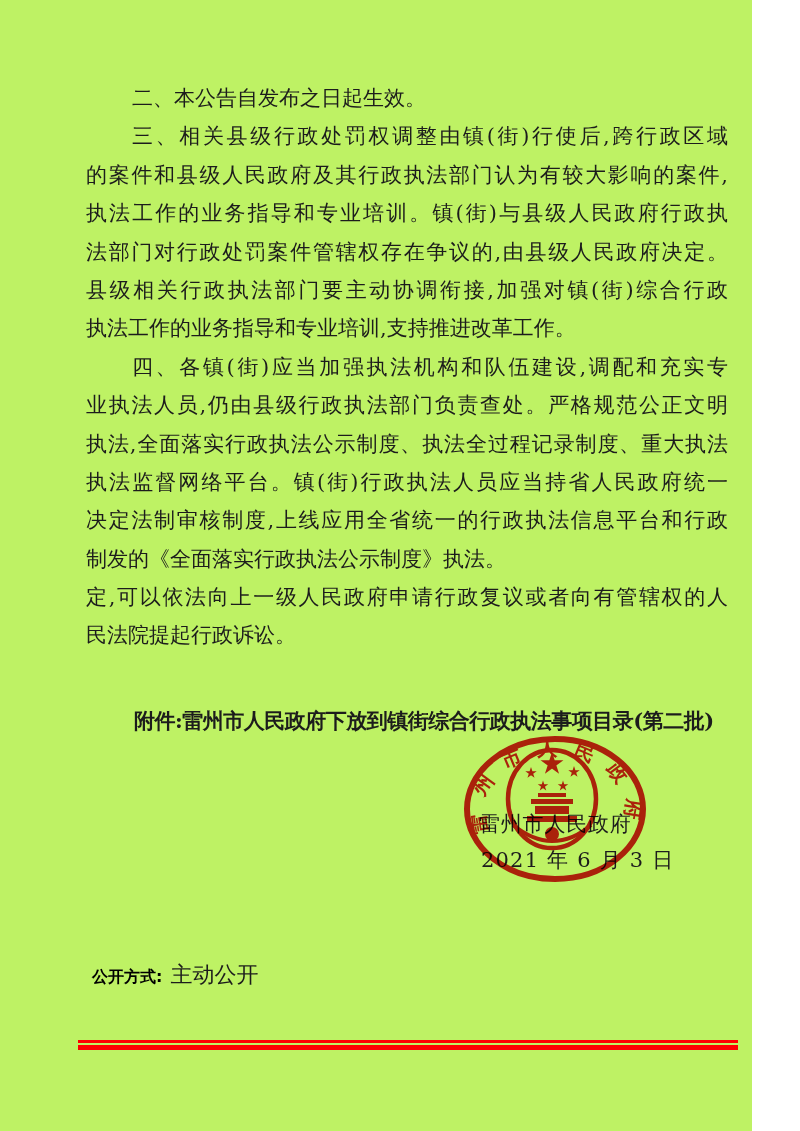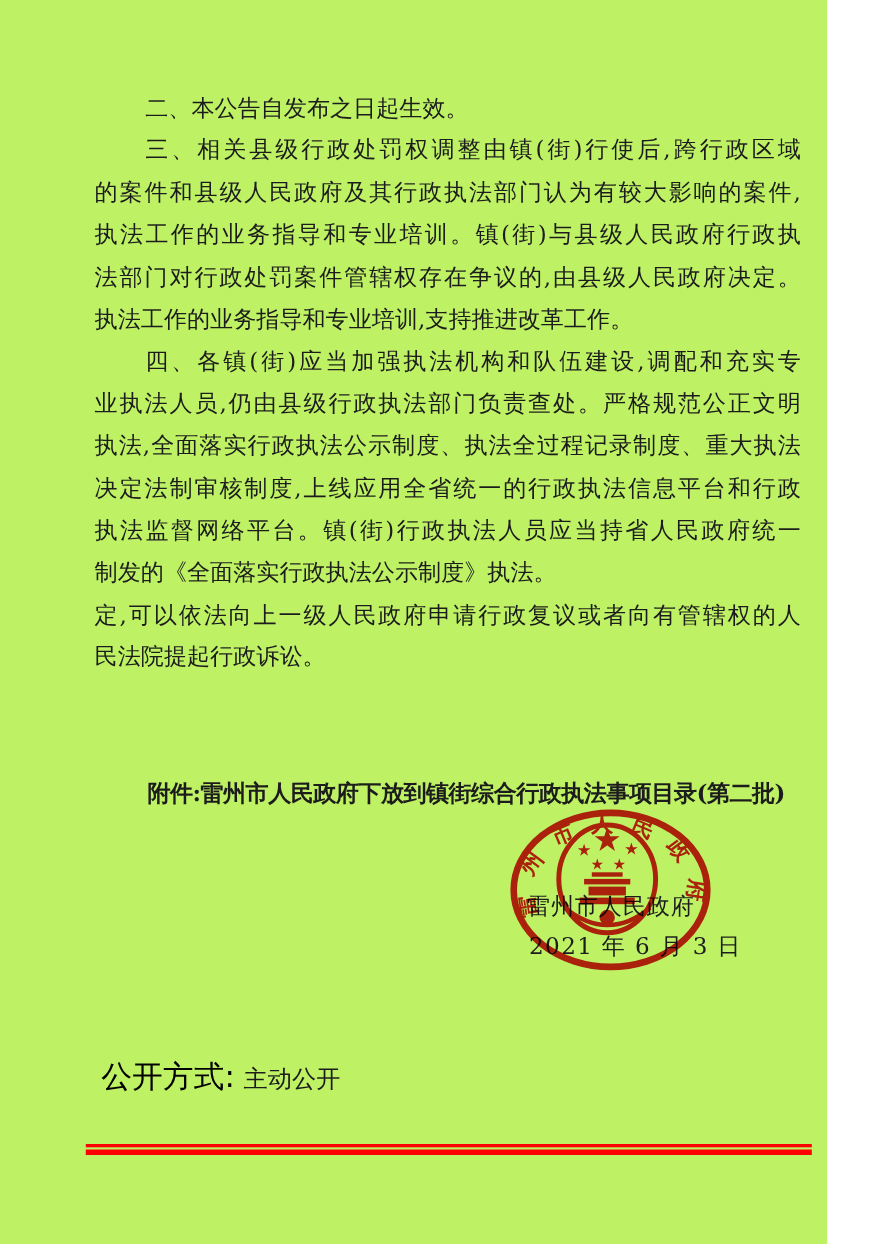--- a/index.html
+++ b/index.html
@@ -35,49 +35,50 @@
   }
   .seal svg { display:block; width:200px; height:166px; }
   .seal-ring-text {
     font-family:"DejaVu Serif","Liberation Serif",serif;
     font-size:20px; font-weight:bold; letter-spacing:15px;
     fill:currentColor;
   }
   .disclosure { position:absolute; left:92px; top:960px; white-space:nowrap; }
   .disclosure .label {
     font-family:"DejaVu Sans","Liberation Sans",sans-serif;
-    font-weight:400; font-size:28px; color:#000;
+    font-weight:700; font-size:16px; color:#000;
   }
   .disclosure .value { font-size:22px; margin-left:8px; color:#1c1c1c; }
   .rule { position:absolute; left:78px; width:660px; background:var(--ruleRed,#ff0000); }
   .rule-thin  { top:1040px; height:3px; }
   .rule-thick { top:1045px; height:5px; }
 </style>
 </head>
 <body>
 
 <div class="page">
 
   <div class="body-text">
     <div class="para">
       <div class="line first plast">二、本公告自发布之日起生效。</div>
     </div>
     <div class="para">
       <div class="line first">三、相关县级行政处罚权调整由镇(街)行使后,跨行政区域</div>
       <div class="line">的案件和县级人民政府及其行政执法部门认为有较大影响的案件,</div>
       <div class="line">执法工作的业务指导和专业培训。镇(街)与县级人民政府行政执</div>
       <div class="line">法部门对行政处罚案件管辖权存在争议的,由县级人民政府决定。</div>
+      <div class="line">县级相关行政执法部门要主动协调衔接,加强对镇(街)综合行政</div>
       <div class="line plast">执法工作的业务指导和专业培训,支持推进改革工作。</div>
     </div>
     <div class="para">
       <div class="line first">四、各镇(街)应当加强执法机构和队伍建设,调配和充实专</div>
       <div class="line">业执法人员,仍由县级行政执法部门负责查处。严格规范公正文明</div>
       <div class="line">执法,全面落实行政执法公示制度、执法全过程记录制度、重大执法</div>
+      <div class="line">执法监督网络平台。镇(街)行政执法人员应当持省人民政府统一</div>
       <div class="line">决定法制审核制度,上线应用全省统一的行政执法信息平台和行政</div>
-      <div class="line">执法监督网络平台。镇(街)行政执法人员应当持省人民政府统一</div>
       <div class="line plast">制发的《全面落实行政执法公示制度》执法。</div>
     </div>
     <div class="para">
       <div class="line">定,可以依法向上一级人民政府申请行政复议或者向有管辖权的人</div>
       <div class="line plast">民法院提起行政诉讼。</div>
     </div>
   </div>
 
   <div class="attachment">附件:雷州市人民政府下放到镇街综合行政执法事项目录(第二批)</div>
 

